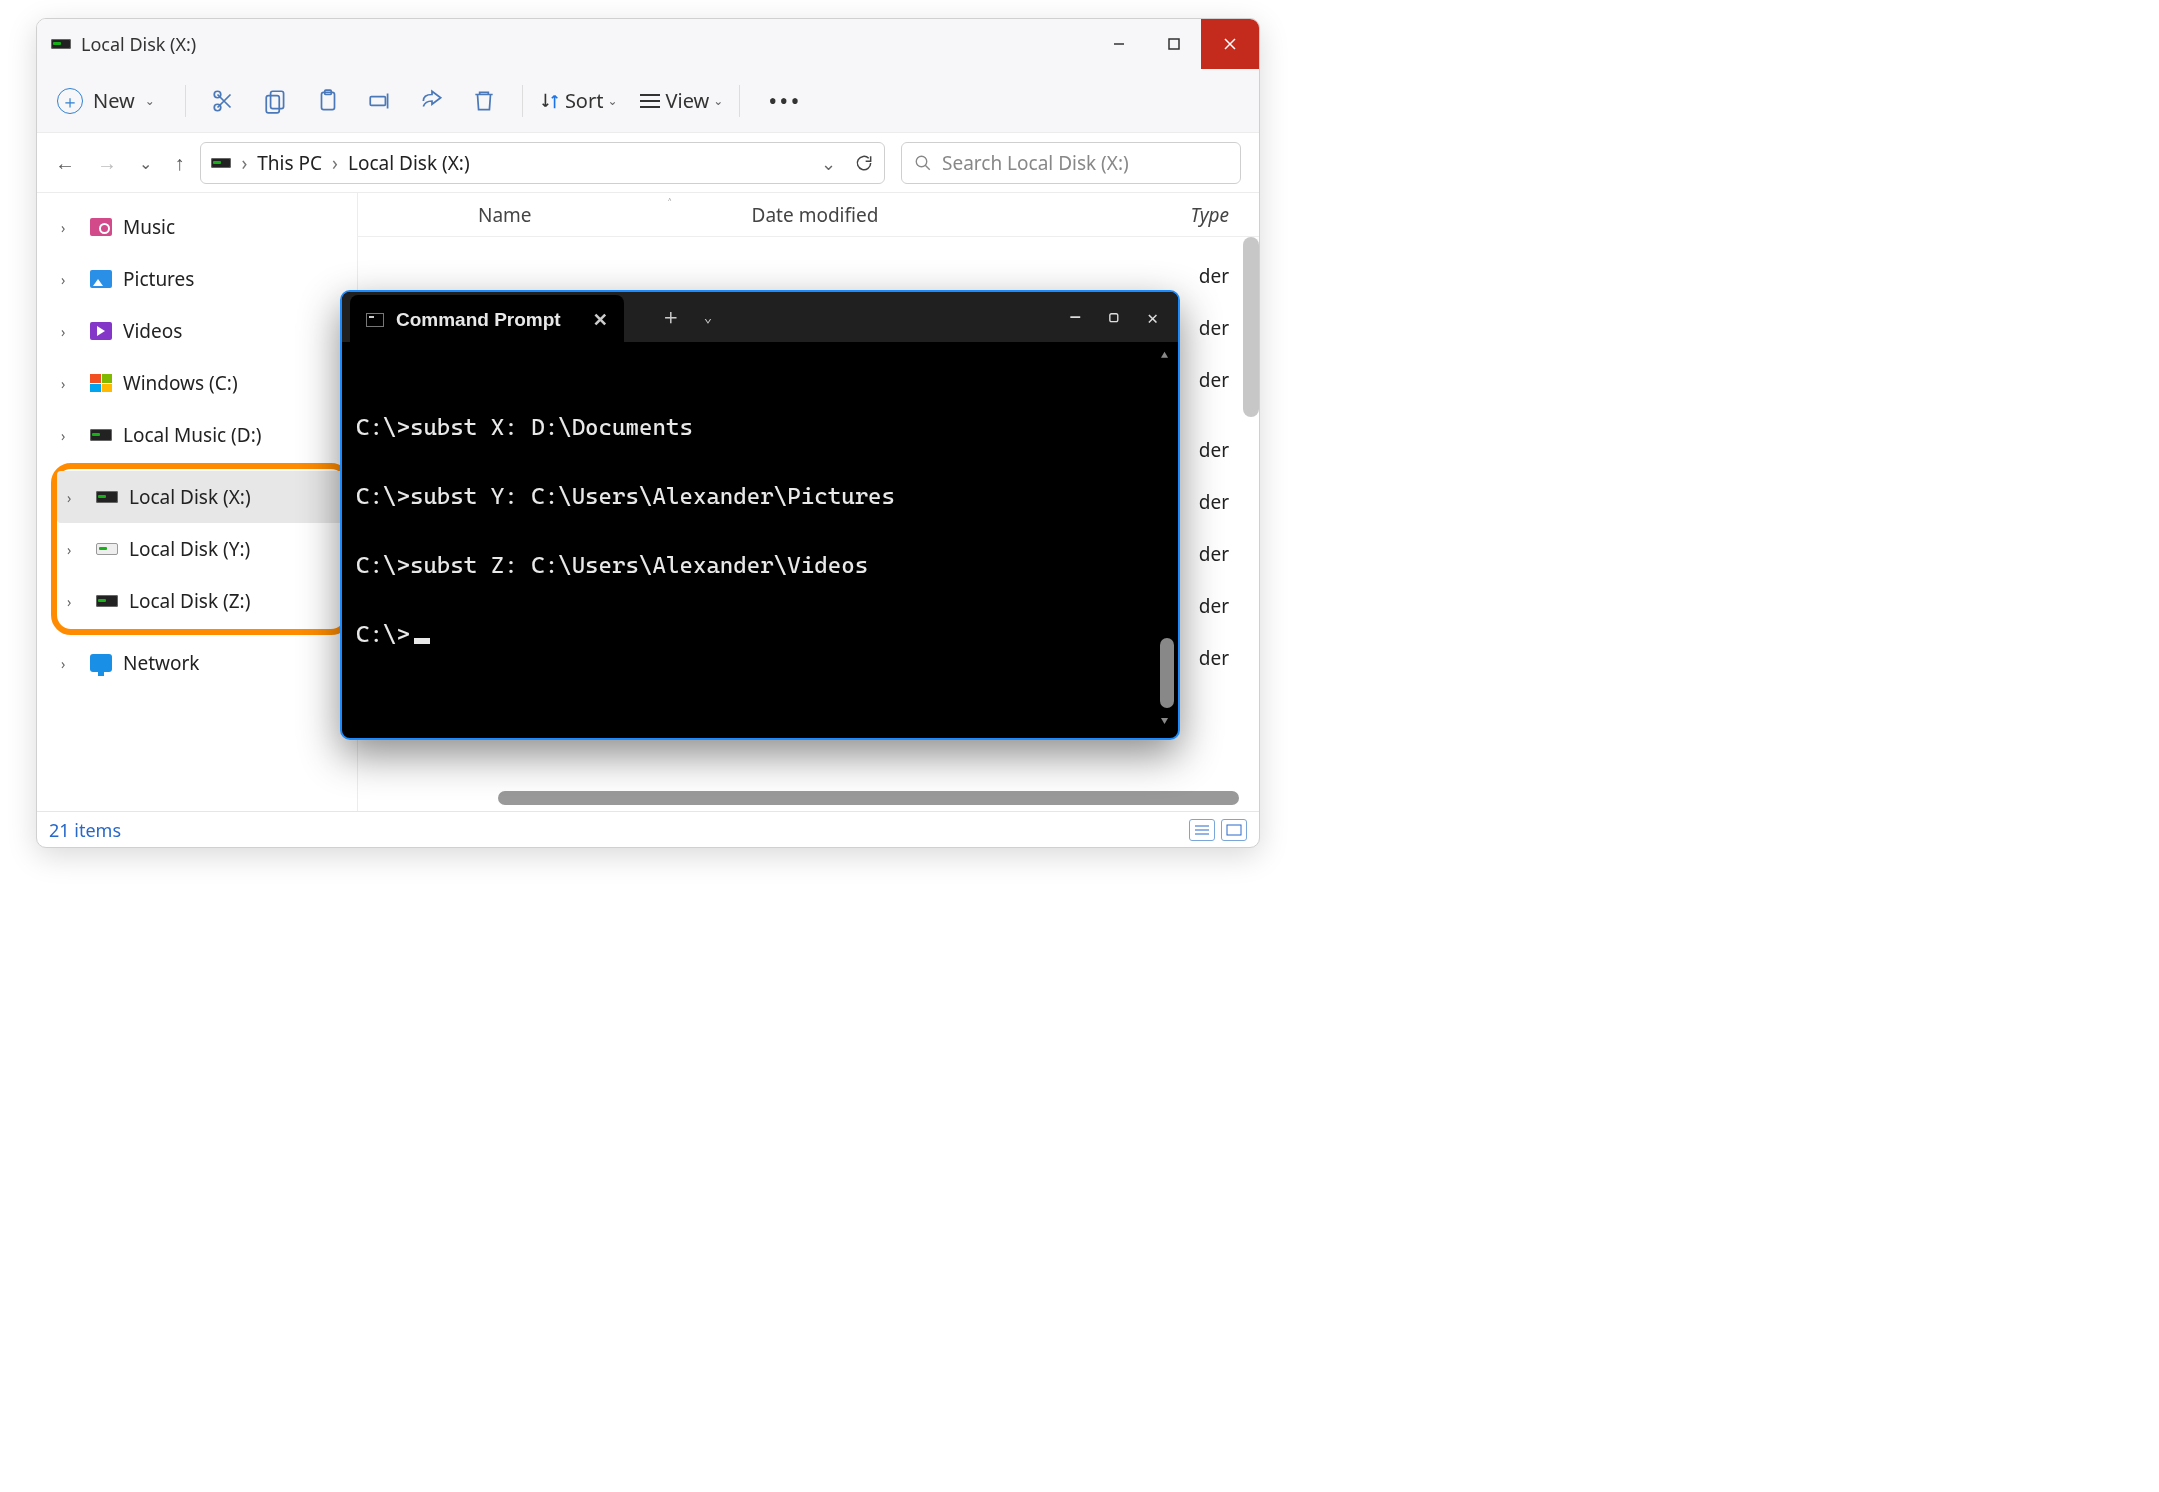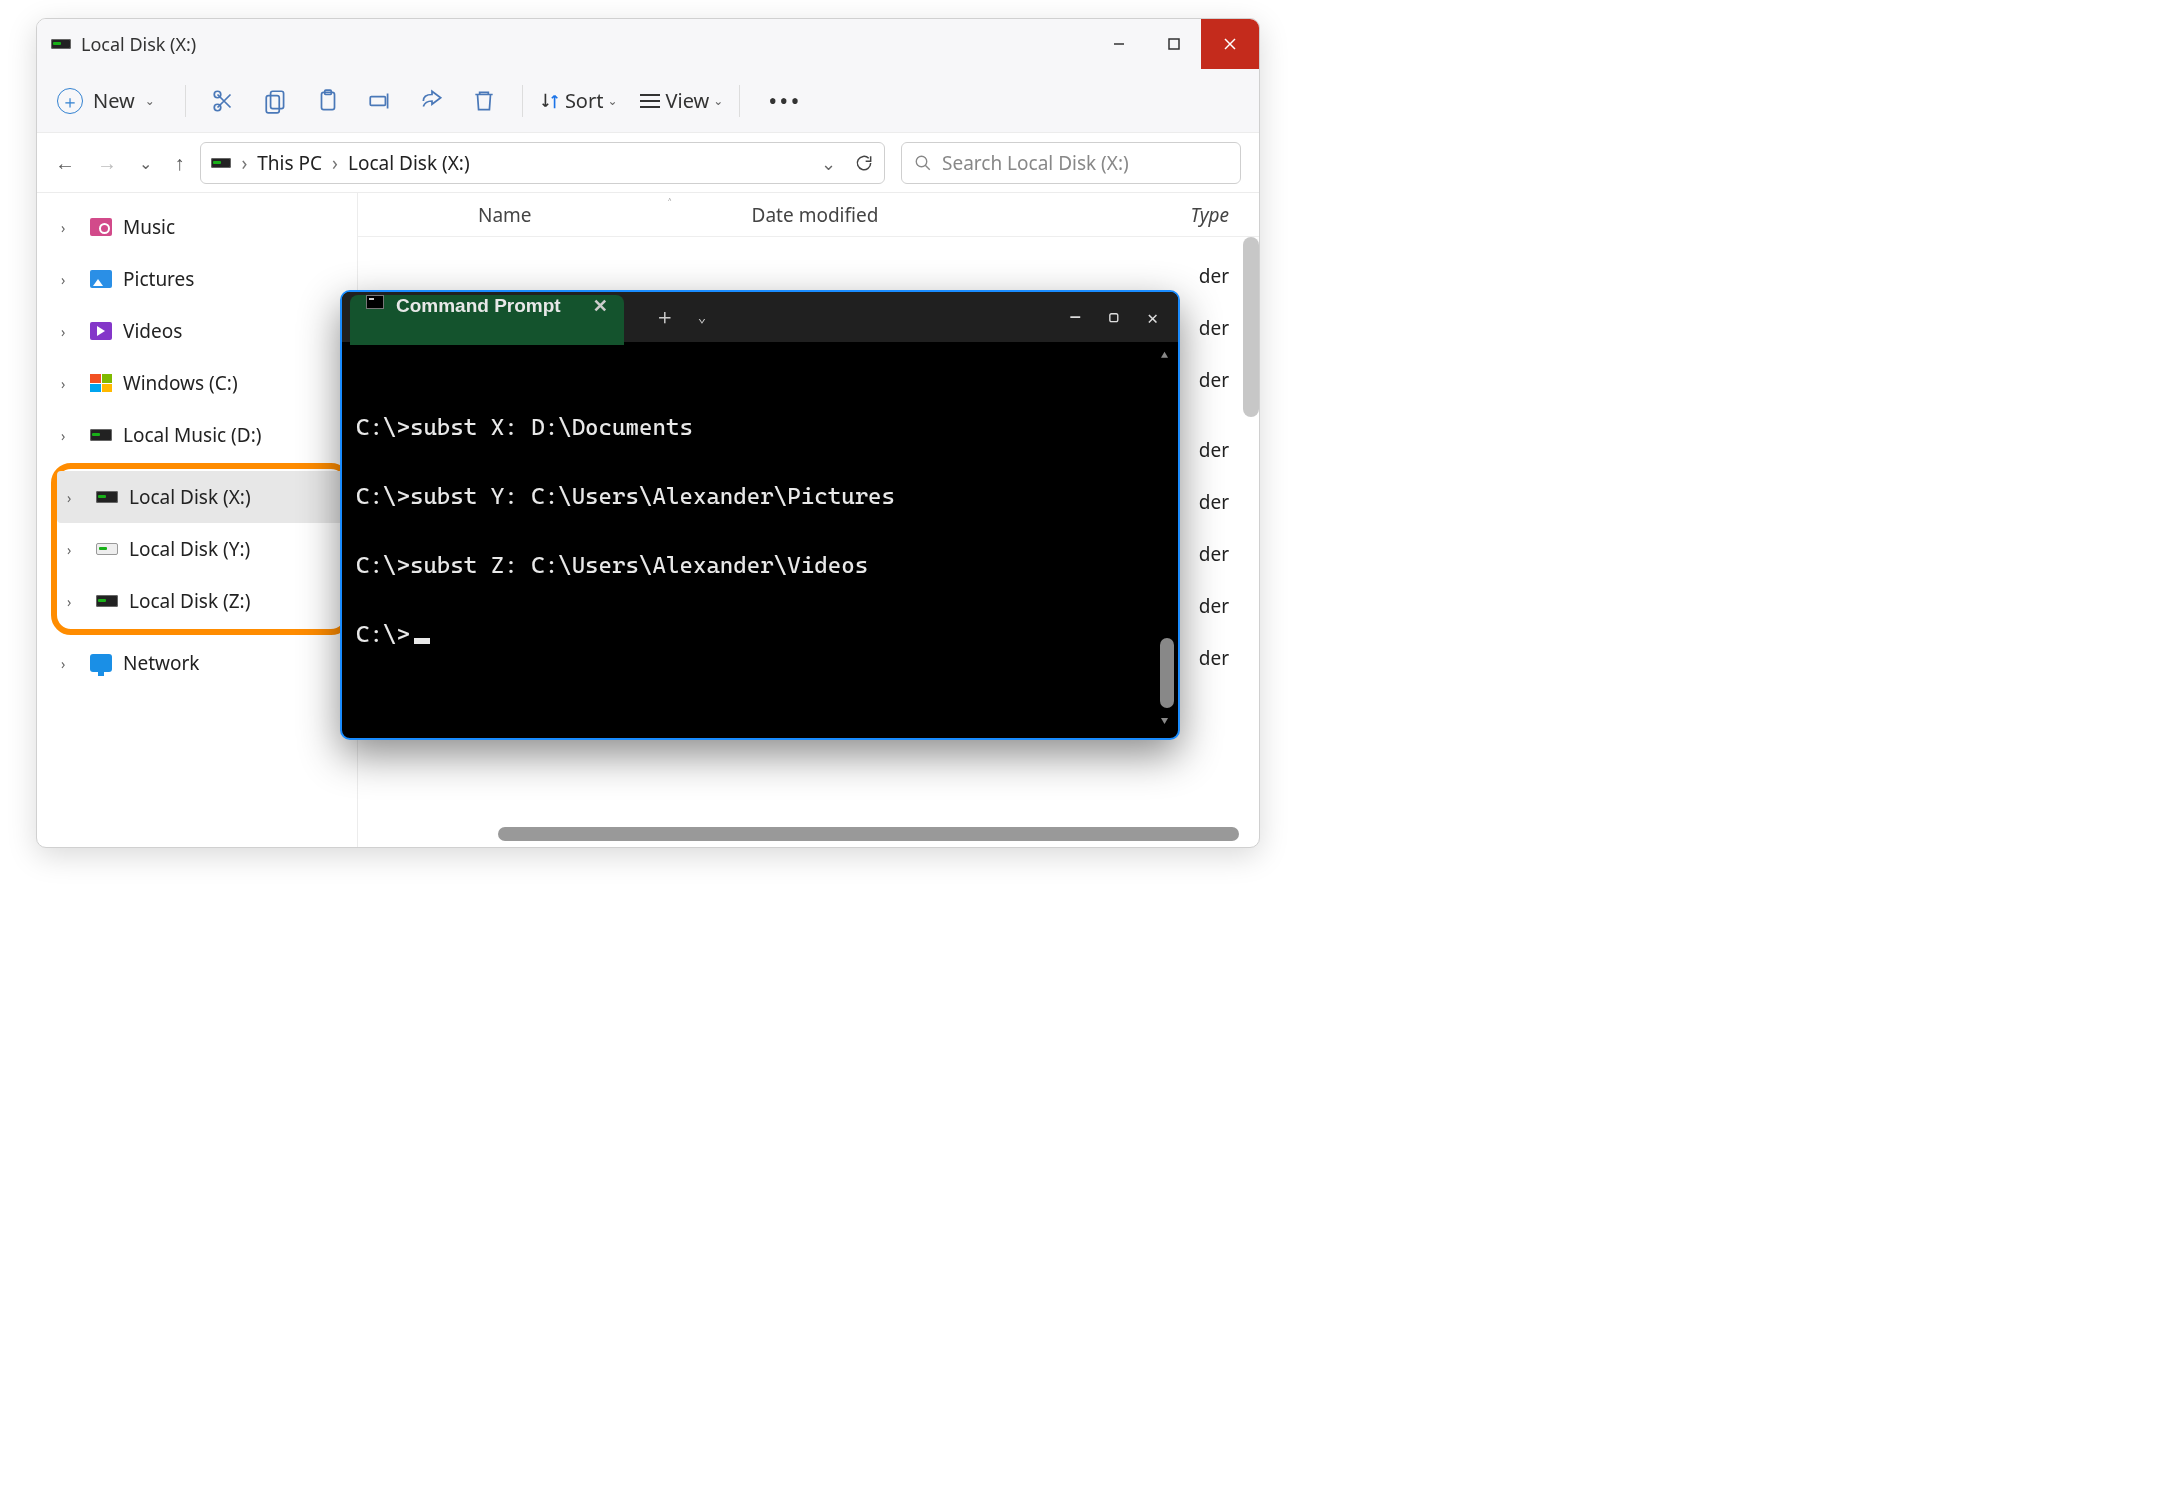--- a/index.html
+++ b/index.html
@@ -115,23 +115,23 @@
     left:340px;top:290px;width:840px;height:450px;
     border:2px solid #1a8cff;border-radius:10px;overflow:hidden;
     box-shadow:0 15px 40px rgba(0,0,0,.45);
     background:#000;color:#e8e8e8;
     font-family:Consolas,"Cascadia Mono",monospace;
   }
   .cmd-titlebar{
     height:50px;background:#202020;display:flex;align-items:center;
   }
   .cmd-tab{
-    height:100%;background:#14532d;display:flex;gap:12px;
+    height:100%;background:#000000;display:flex;align-items:center;gap:12px;
     padding:0 16px;border-top-left-radius:8px;border-top-right-radius:8px;
-    margin:6px 8px 0 8px;font-family:"Segoe UI",sans-serif;font-size:19px;font-weight:600;
+    margin:6px 14px 0 8px;font-family:"Segoe UI",sans-serif;font-size:19px;font-weight:600;
   }
   .cmd-tab .ci{width:18px;height:14px;background:#000;border:1px solid #777;position:relative;}
   .cmd-tab .ci::after{content:"";position:absolute;left:2px;top:2px;width:5px;height:2px;background:#ccc;}
   .cmd-tab .x{margin-left:20px;color:#ccc;font-size:18px;}
   .cmd-add{margin-left:10px;color:#ccc;font-size:22px;padding:0 12px;}
   .cmd-drop{color:#ccc;font-size:14px;padding:0 10px;}
   .cmd-wc{margin-left:auto;display:flex;gap:28px;padding-right:20px;color:#ddd;font-size:18px;}
   .cmd-body{padding:20px 14px;font-size:23px;line-height:1.5;white-space:pre;margin-top:48px;}
   .cursor{display:inline-block;width:16px;height:6px;background:#e8e8e8;vertical-align:-2px;margin-left:4px;}
   .cmd-sb{position:absolute;right:4px;top:56px;bottom:10px;width:14px;}
@@ -375,20 +375,37 @@
       <div class="peek" style="top:174px">der</div>
       <div class="peek" style="top:244px">der</div>
       <div class="peek" style="top:296px">der</div>
       <div class="peek" style="top:348px">der</div>
       <div class="peek" style="top:400px">der</div>
       <div class="peek" style="top:452px">der</div>
       <div style="position:absolute;left:140px;right:20px;bottom:6px;height:14px;background:#999;border-radius:7px;"></div>
     </div>
   </div>
 
+  <div class="status">
+    <span>21 items</span>
+    <div class="right">
+      <div class="layout-btn">
+        <svg width="16" height="12">
+            <line x1="1" y1="2" x2="15" y2="2" stroke="currentColor"></line>
+            <line x1="1" y1="6" x2="15" y2="6" stroke="currentColor"></line>
+            <line x1="1" y1="10" x2="15" y2="10" stroke="currentColor"></line>
+          </svg>
+      </div>
+      <div class="layout-btn">
+        <svg width="16" height="12">
+            <rect x="1" y="1" width="14" height="10" fill="none" stroke="currentColor"></rect>
+          </svg>
+      </div>
+    </div>
+  </div>
 </div>
 
 <div class="cmd">
   <div class="cmd-titlebar">
     <div class="cmd-tab">
       <span class="ci"></span>
       <span>Command Prompt</span>
       <span class="x">✕</span>
     </div>
     <div class="cmd-add">＋</div>

